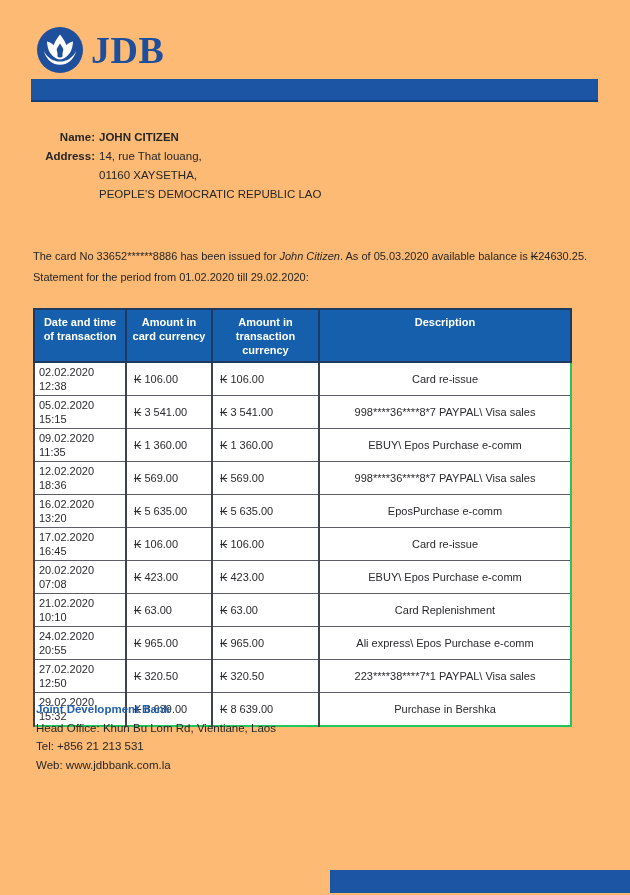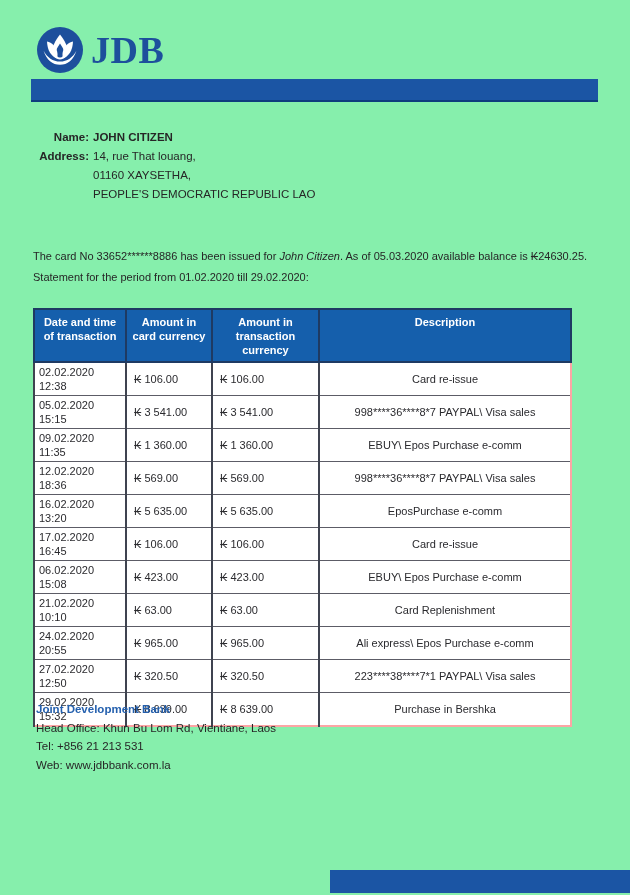--- a/index.html
+++ b/index.html
@@ -1,21 +1,21 @@
 <!DOCTYPE html>
 <html><head>
 <meta charset="utf-8">
 <style>
   * { margin: 0; padding: 0; box-sizing: border-box; }
   html, body { background: #ffffff; }
   .page {
     position: relative;
     width: 630px;
     height: 895px;
-    background: #86efac;
+    background: #fdba74;
     font-family: "Liberation Sans", sans-serif;
     color: #262626;
     overflow: hidden;
   }
 
   
   .logo-row {
     position: absolute;
     top: 26px;
     left: 36px;
@@ -39,21 +39,21 @@
     width: 567px;
     height: 23px;
     background: #1b55a4;
     border-bottom: 2px solid #0f3d7e;
   }
 
   
   .addr-block {
     position: absolute;
     top: 128px;
-    left: 36px;
+    left: 42px;
     font-size: 11.5px;
     line-height: 19px;
   }
   .addr-row { display: flex; }
   .addr-label {
     width: 53px;
     text-align: right;
     font-weight: 700;
     flex: 0 0 53px;
   }
@@ -84,21 +84,21 @@
     left: 33px;
     width: 537px;
   }
   table.tx {
     width: 537px;
     border-collapse: collapse;
     table-layout: fixed;
     font-size: 11px;
   }
   table.tx, table.tx th, table.tx td { border: 1px solid #5c5c66; }
-  table.tx { border: 2px solid #fca5a5; }
+  table.tx { border: 2px solid #22c55e; }
   table.tx th {
     background: #155fac;
     color: #ffffff;
     font-weight: 700;
     text-align: center;
     vertical-align: top;
     padding: 5px 3px 4px 3px;
     line-height: 14px;
     border: 2px solid #1e3a63;
     height: 48px;
@@ -227,21 +227,21 @@
             <td class="col2">₭ 5 635.00</td>
             <td class="col3">EposPurchase e-comm</td>
           </tr>
           <tr>
             <td class="col0">17.02.2020 16:45</td>
             <td class="col1">₭ 106.00</td>
             <td class="col2">₭ 106.00</td>
             <td class="col3">Card re-issue</td>
           </tr>
           <tr>
-            <td class="col0">06.02.2020 15:08</td>
+            <td class="col0">20.02.2020 07:08</td>
             <td class="col1">₭ 423.00</td>
             <td class="col2">₭ 423.00</td>
             <td class="col3">EBUY\ Epos Purchase e-comm</td>
           </tr>
           <tr>
             <td class="col0">21.02.2020 10:10</td>
             <td class="col1">₭ 63.00</td>
             <td class="col2">₭ 63.00</td>
             <td class="col3">Card Replenishment</td>
           </tr>

